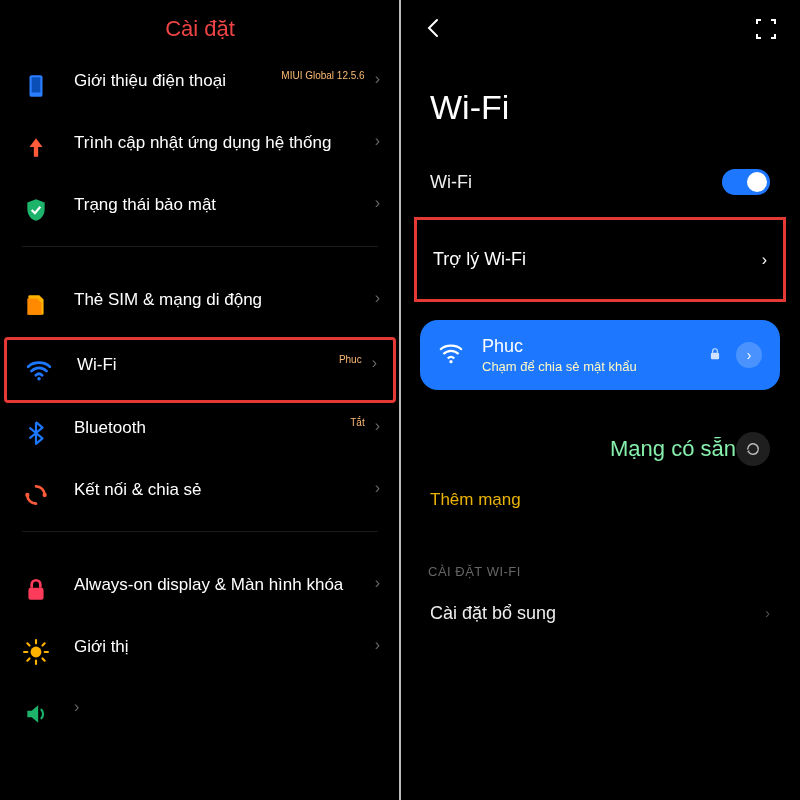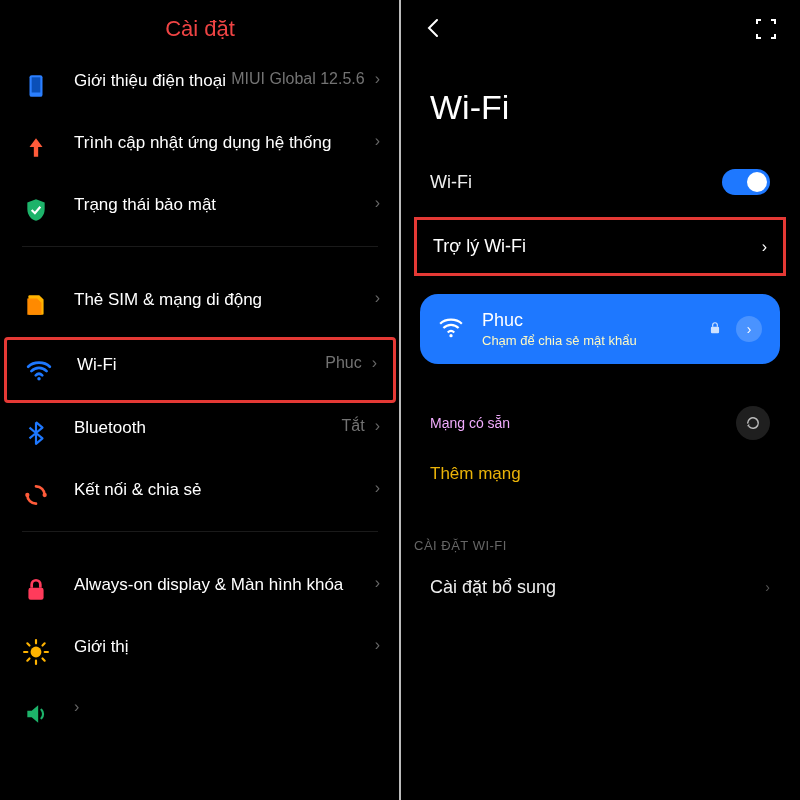--- a/index.html
+++ b/index.html
@@ -38,21 +38,21 @@
     width: 32px; height:32px;
     display:flex; align-items:center; justify-content:center;
     flex-shrink:0;
     margin-right: 22px;
   }
   .row .label {
     flex:1; font-size:17px; color:#fff;
     line-height:1.3;
   }
   .row .meta {
-    font-size:16px; color:#737373; margin-right:10px;
+    font-size:10px; color:#fdba74; margin-right:10px;
   }
   .row .chev {
     color:#666; font-size:16px;
   }
   .sep {
     height:1px; background:#1a1a1a; margin: 4px 18px;
   }
   .sep-gap { height: 24px; }
   .highlight-red {
     border: 3px solid #e53935;
@@ -87,21 +87,21 @@
     content:""; position:absolute; right:3px; top:3px;
     width:20px; height:20px; border-radius:50%; background:#fff;
   }
   .assist-box {
     margin: 6px 14px 18px;
     padding: 0;
     border:3px solid #e53935;
   }
   .assist-inner {
     display:flex; align-items:center;
-    padding: 16px 16px;
+    padding: 29px 16px;
   }
   .assist-inner .label { flex:1; font-size:18px; }
   .net-card {
     margin: 4px 20px 12px;
     background:#1e78ff;
     border-radius:18px;
     padding:16px 18px;
     display:flex; align-items:center;
   }
   .net-card .wifi-ic { width:26px; margin-right:18px; }
@@ -111,30 +111,30 @@
   .net-card .lock-ic { color:#cfe2ff; margin-right:14px; font-size:13px; }
   .net-card .arrow-circ {
     width:26px; height:26px; border-radius:50%; background:#4a93ff;
     display:flex; align-items:center; justify-content:center;
     color:#fff; font-size:14px;
   }
   .section-head {
     display:flex; align-items:center;
     padding: 30px 30px 6px;
   }
-  .section-head .label { flex:1; font-size:14px; color:#f0abfc; }
+  .section-head .label { flex:1; font-size:22px; color:#86efac;text-align:right; }
   .refresh-circ {
     width:34px; height:34px; border-radius:50%;
     background:#1f1f1f; display:flex; align-items:center; justify-content:center;
   }
   .add-net {
     padding: 18px 30px; font-size:17px; color:#eab308;
   }
   .small-head {
-    padding: 36px 14px 6px;
+    padding: 36px 28px 6px;
     font-size:13px; color:#666; letter-spacing:0.5px;
   }
 </style>
 </head>
 <body>
 
 <div class="phone">
   <div class="left-title">Cài đặt</div>
   <div class="settings-list">
 

